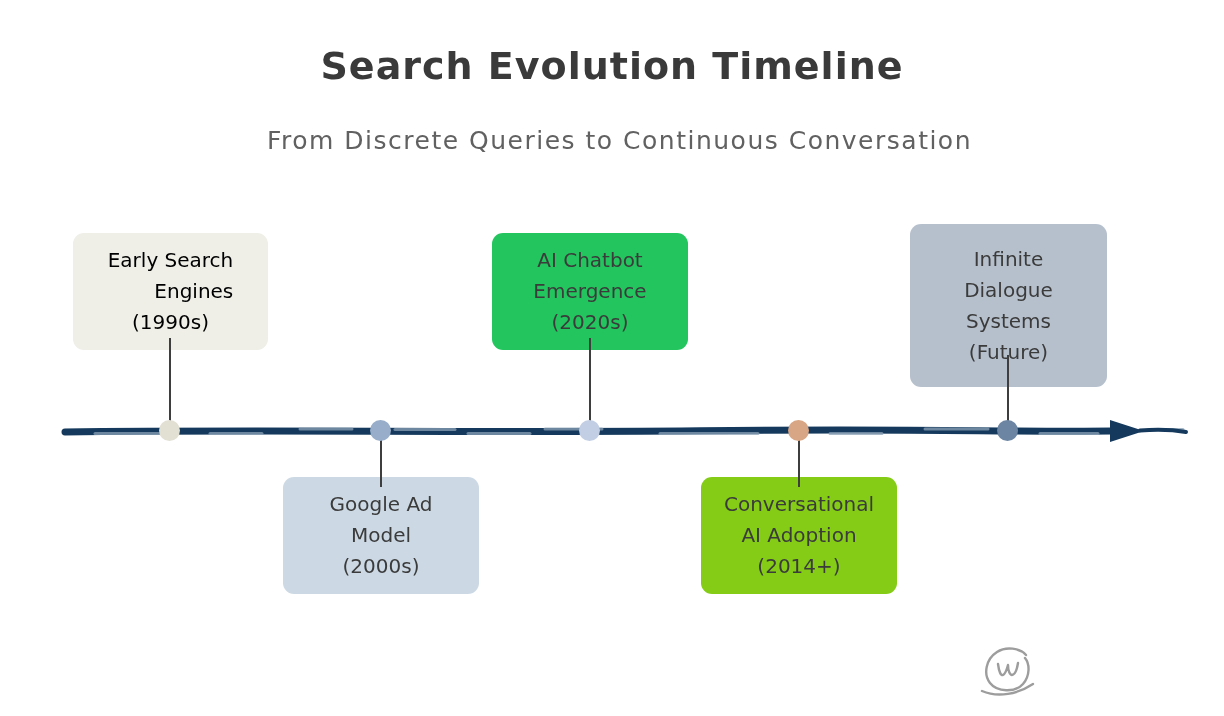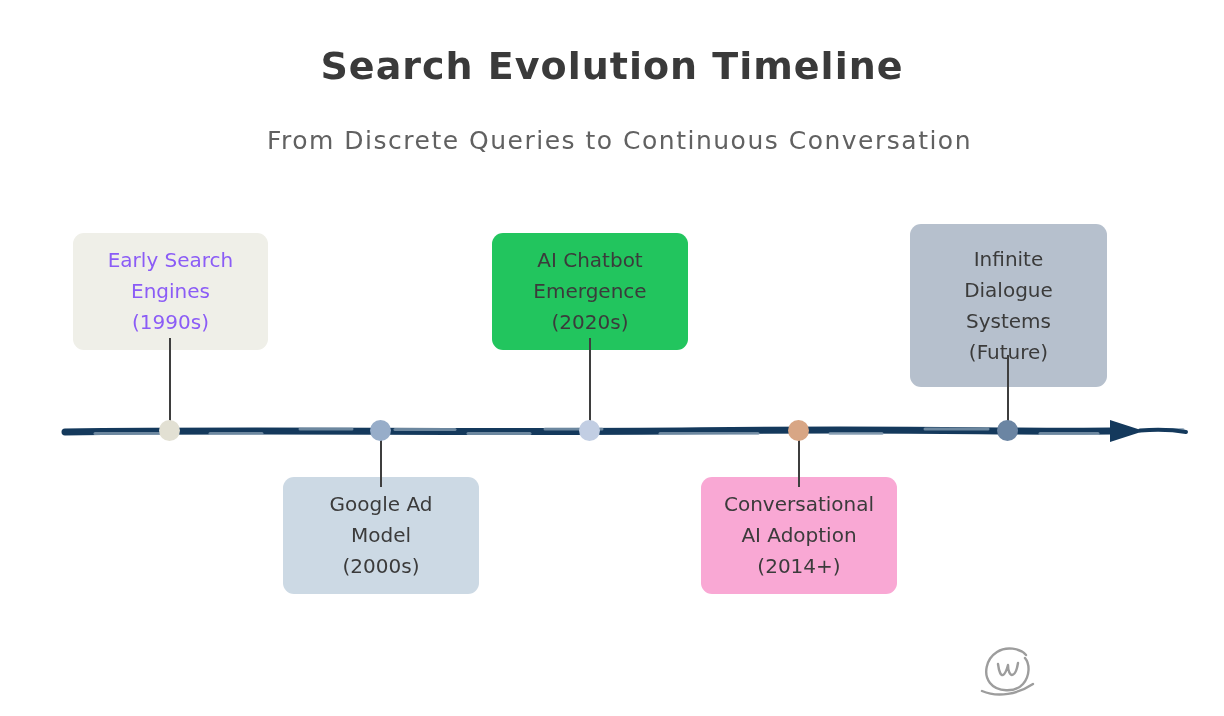--- a/index.html
+++ b/index.html
@@ -118,21 +118,21 @@
       <line x1="925" y1="429" x2="988" y2="429"></line>
       <line x1="1040" y1="433.5" x2="1098" y2="433.5"></line>
       <line x1="1150" y1="429.5" x2="1183" y2="429.5"></line>
     </g>
 
     <path d="M 1140,430.5 Q 1166,428.5 1186,432" fill="none" stroke-width="4" stroke-linecap="round" stroke="#14395c"></path>
 
     <polygon points="1110,420 1110,442 1144,431" fill="#14395c"></polygon>
   </svg>
 
-  <div class="box m0" style="background-color: rgb(239, 239, 232); color: #8b5cf6;">
+  <div class="box m0" style="background-color: rgb(239, 239, 232); color: #000000; text-align: right;">
     <div class="box-label">Early Search
 Engines</div>
     <div class="box-period">(1990s)</div>
   </div>
   <div class="connector c0" style="background-color: rgb(62, 62, 62);"></div>
   <div class="dot d0" style="background-color: rgb(226, 224, 211);"></div>
 
   <div class="box m1" style="background-color: rgb(204, 217, 228); color: rgb(59, 59, 59);">
     <div class="box-label">Google Ad
 Model</div>
@@ -142,21 +142,21 @@
   <div class="dot d1" style="background-color: rgb(151, 173, 201);"></div>
 
   <div class="box m2" style="background-color: #22c55e; color: rgb(59, 59, 59);">
     <div class="box-label">AI Chatbot
 Emergence</div>
     <div class="box-period">(2020s)</div>
   </div>
   <div class="connector c2" style="background-color: rgb(62, 62, 62);"></div>
   <div class="dot d2" style="background-color: rgb(194, 206, 227);"></div>
 
-  <div class="box m3" style="background-color: #f9a8d4; color: rgb(59, 59, 59);">
+  <div class="box m3" style="background-color: #84cc16; color: rgb(59, 59, 59);">
     <div class="box-label">Conversational
 AI Adoption</div>
     <div class="box-period">(2014+)</div>
   </div>
   <div class="connector c3" style="background-color: rgb(62, 62, 62);"></div>
   <div class="dot d3" style="background-color: rgb(216, 166, 133);"></div>
 
   <div class="box m4" style="background-color: rgb(182, 192, 205); color: rgb(59, 59, 59);">
     <div class="box-label">Infinite
 Dialogue

